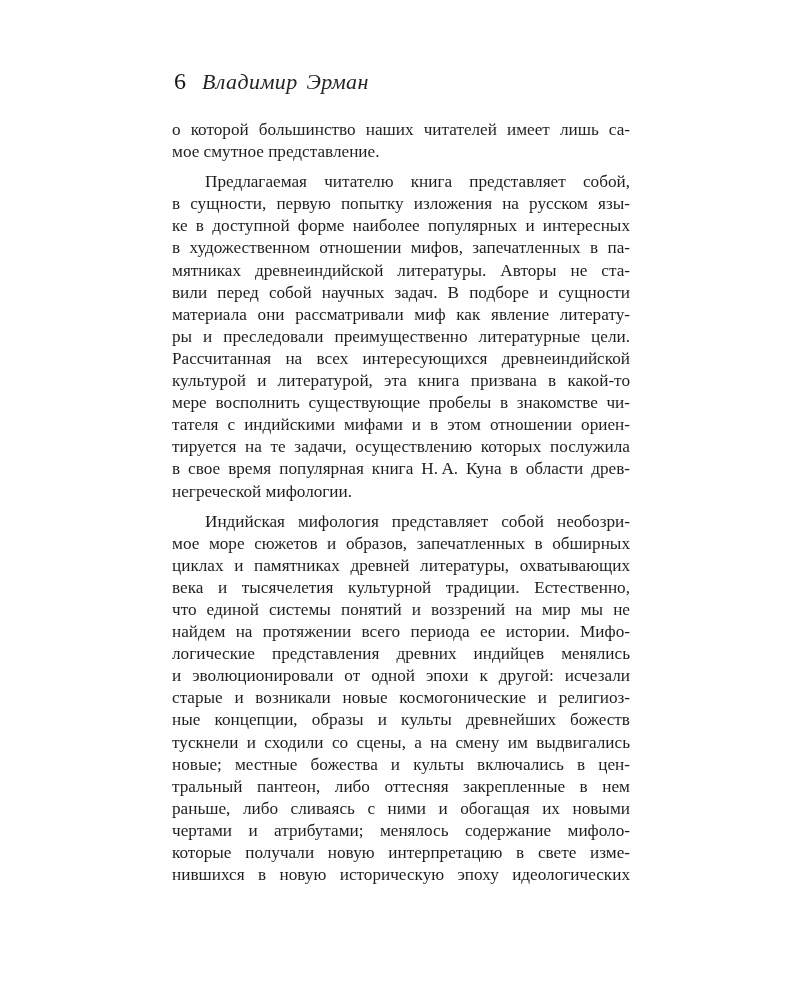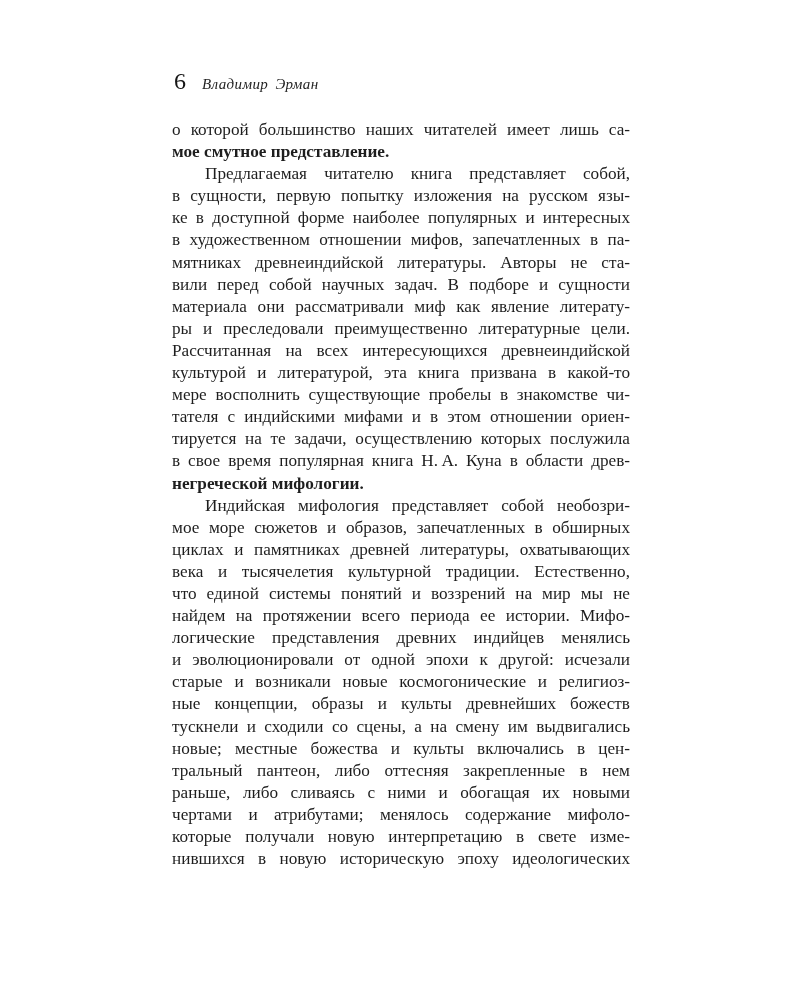--- a/index.html
+++ b/index.html
@@ -24,46 +24,46 @@
     display: flex;
     align-items: baseline;
   }
   .page-number {
     font-size: 24px;
     line-height: 26px;
     color: #161616;
   }
   .running-title {
     font-style: italic;
-    font-size: 15px;
+    font-size: 22px;
     margin-left: 16px;
     letter-spacing: 0.4px;
     word-spacing: 3px;
     color: #242424;
   }
   .body-text {
     position: absolute;
     left: 172px;
     top: 119px;
     width: 458px;
     font-size: 17.2px;
     line-height: 22.1px;
   }
   .line {
     text-align: justify;
     text-align-last: justify;
     white-space: normal;
   }
   .line.indent {
     text-indent: 33px;
+    margin-top: 8px;
   }
   .line.final {
     text-align: right;
     text-align-last: left;
-    font-weight: bold;
   }
 </style>
 </head>
 <body>
 
 <div class="page">
   <div class="header">
     <span class="page-number">6</span>
     <span class="running-title">Владимир Эрман</span>
   </div>

